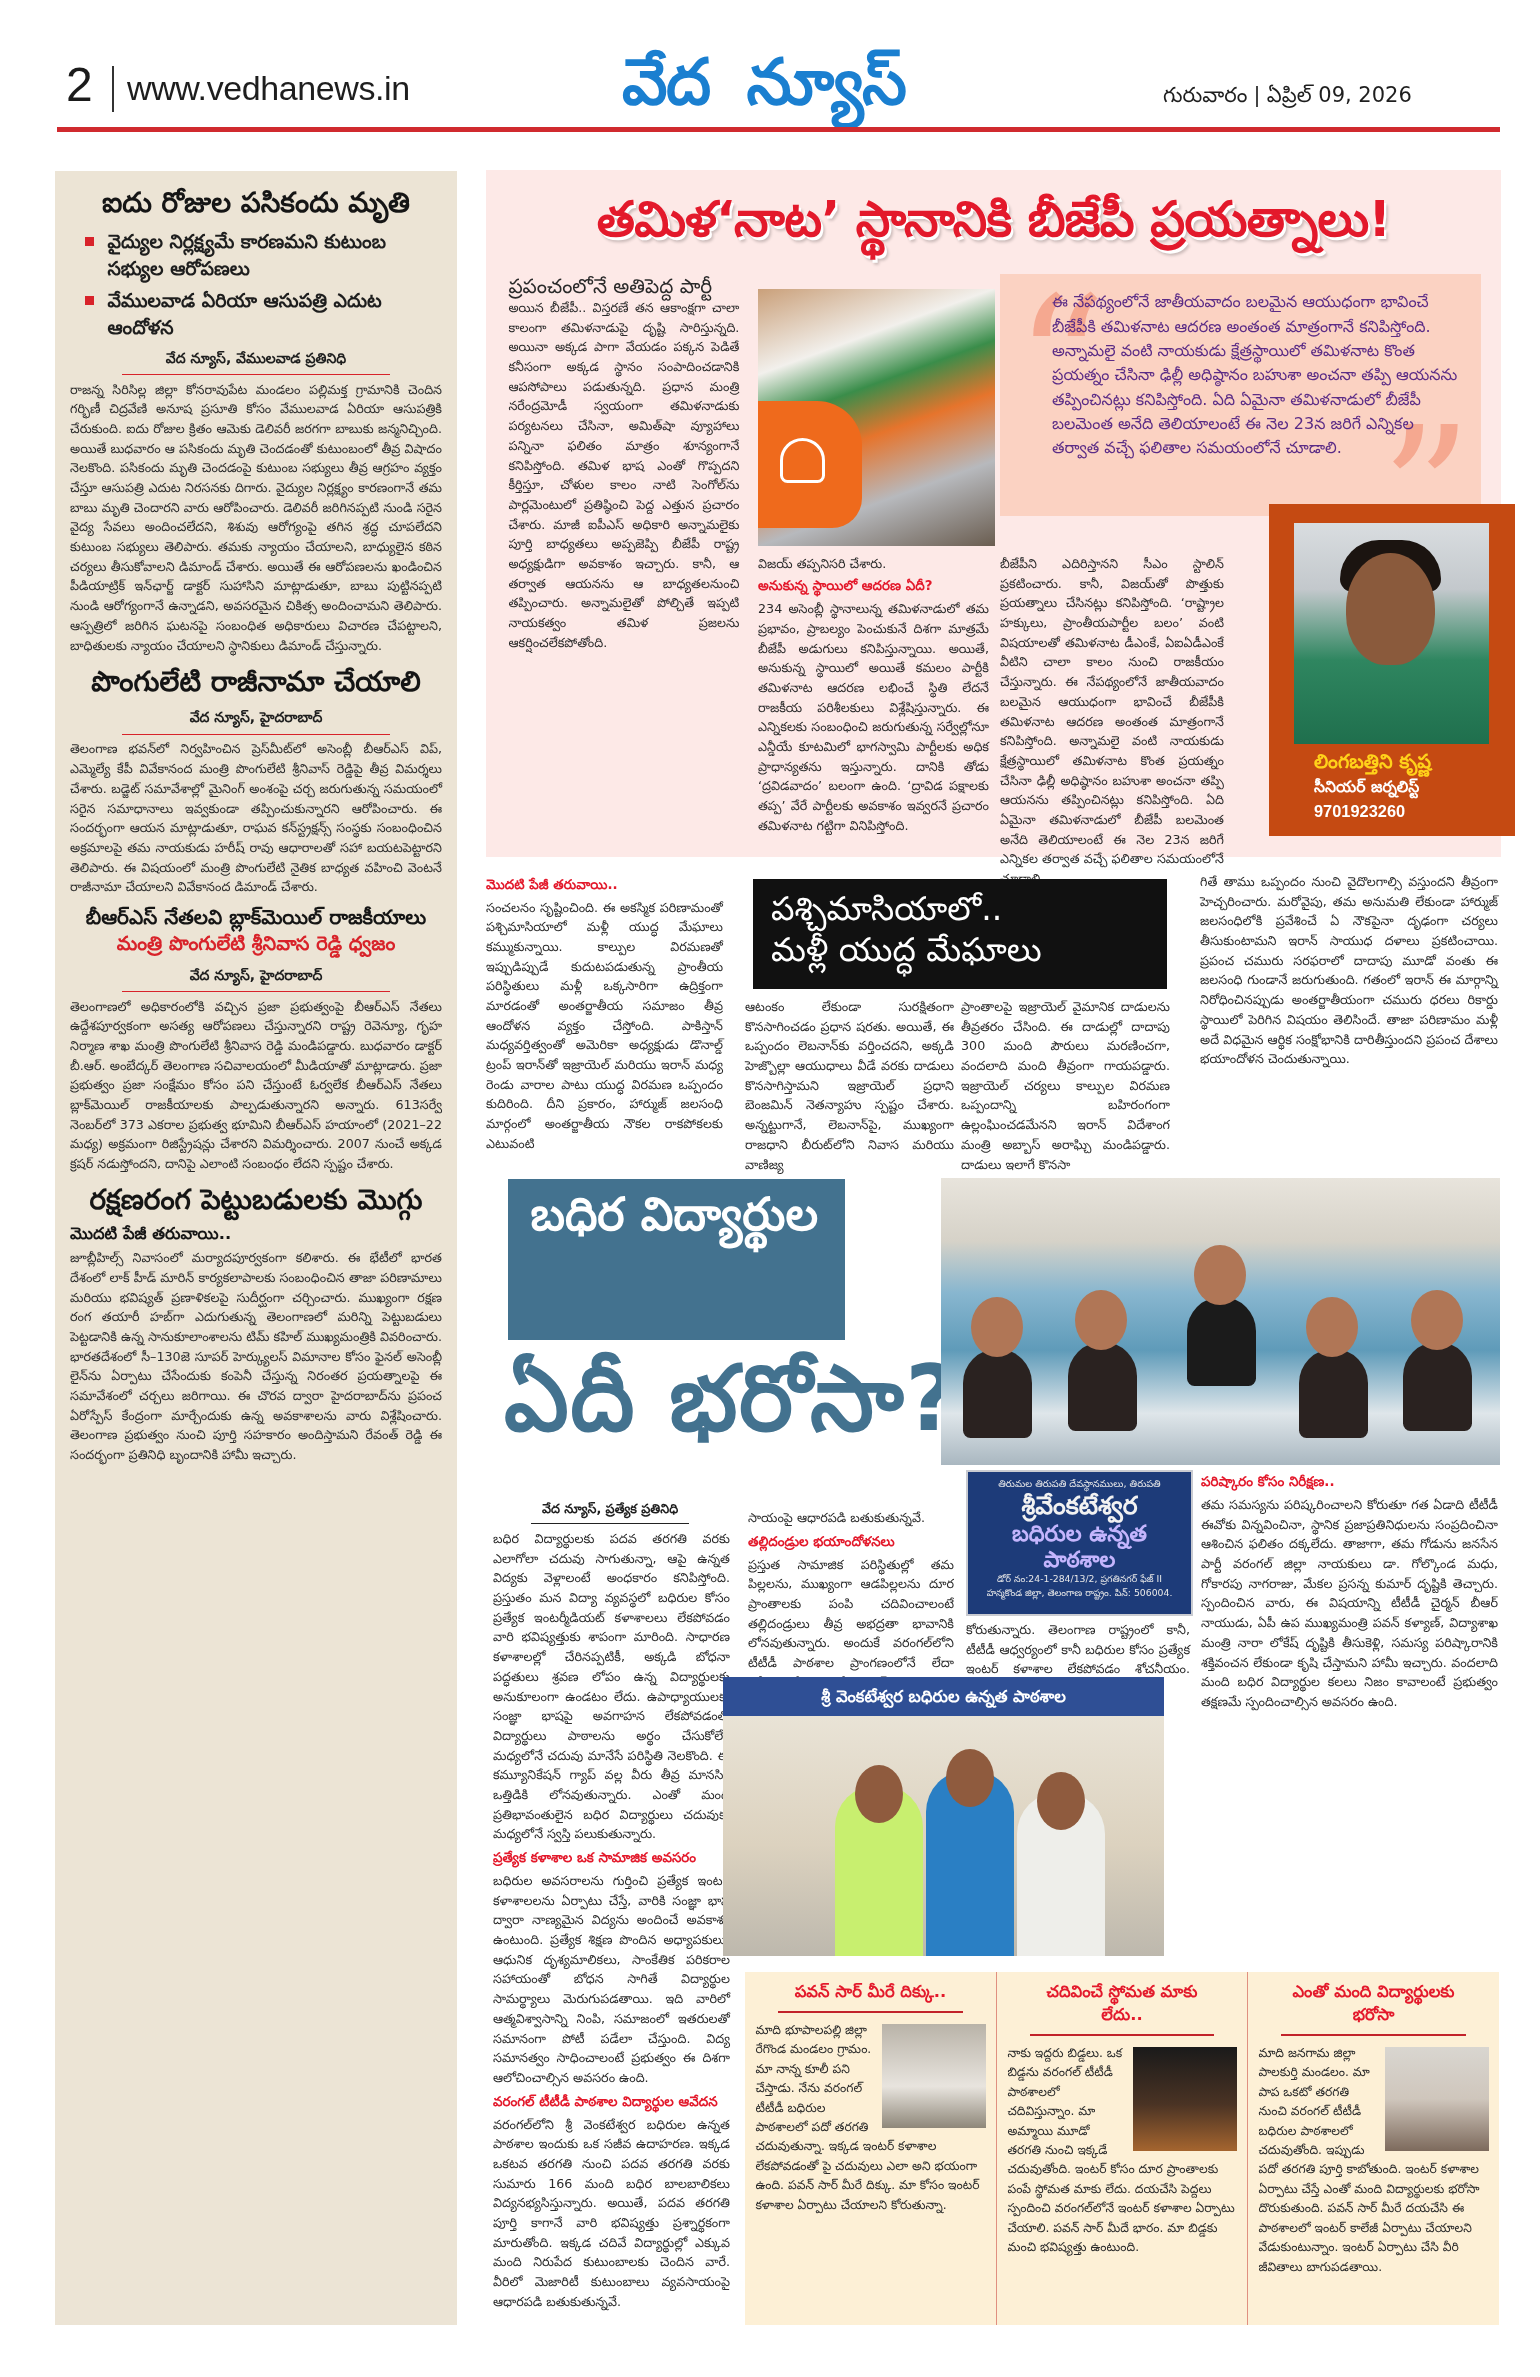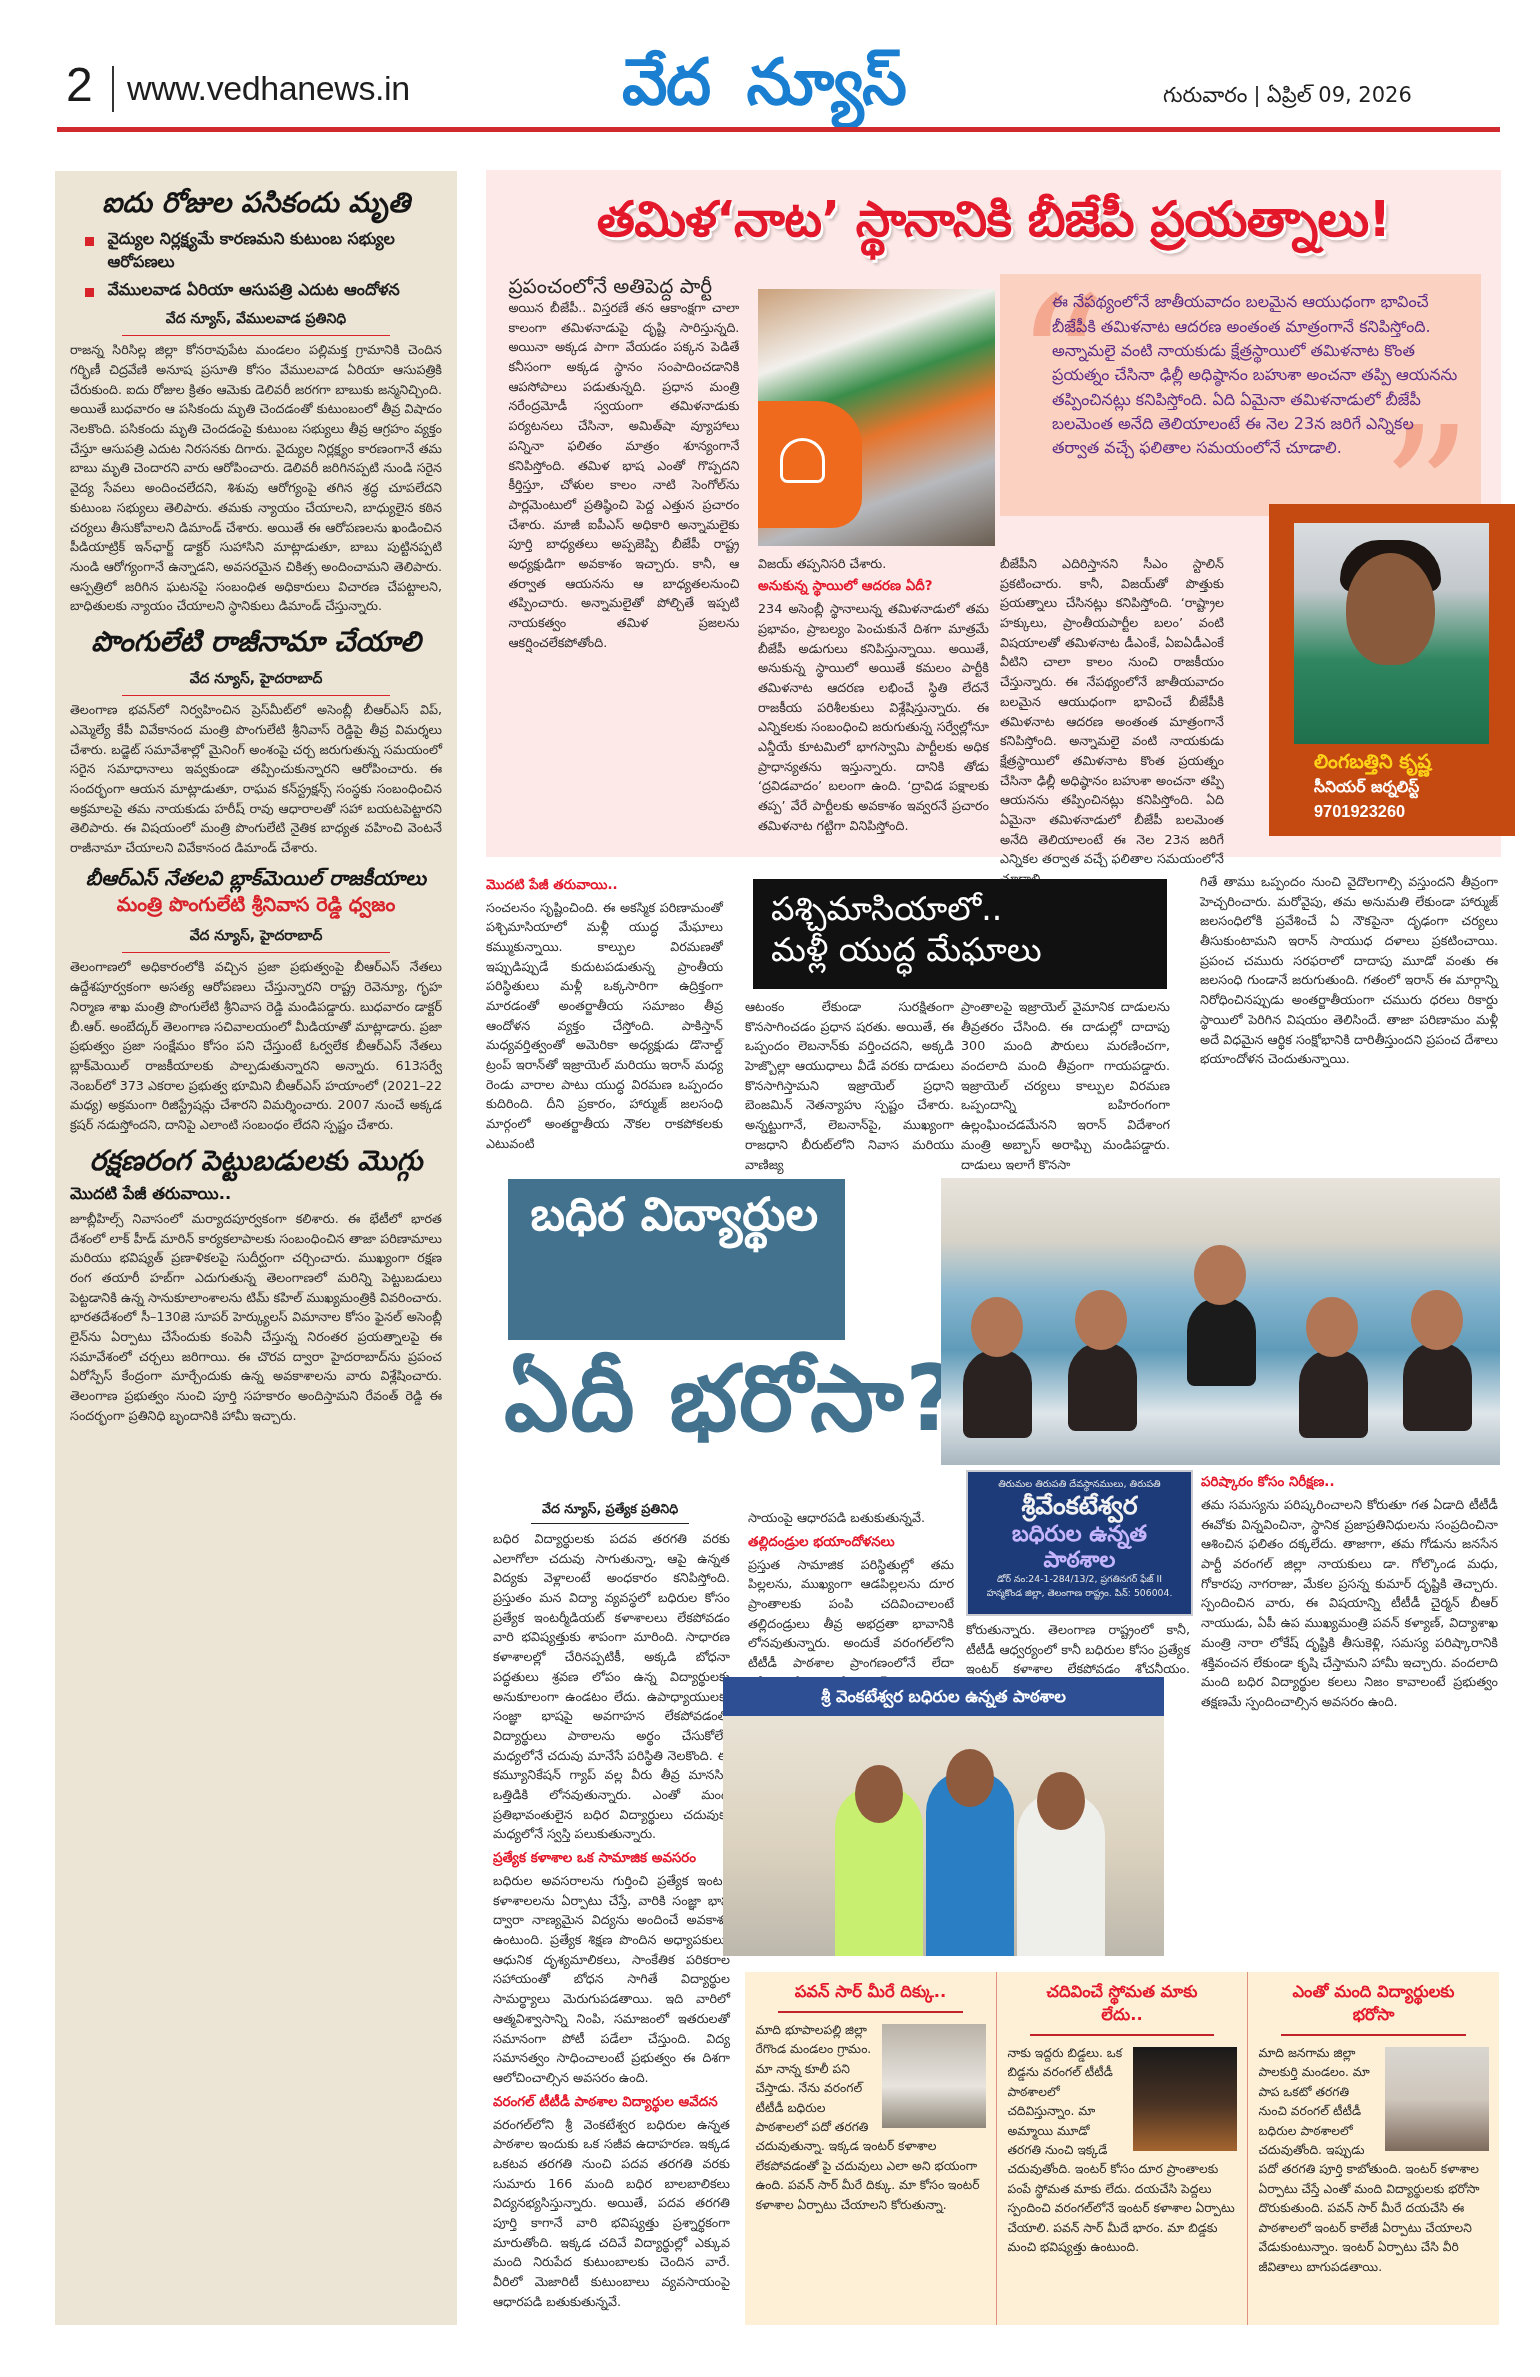--- a/index.html
+++ b/index.html
@@ -11,23 +11,23 @@
   .page-num { position: absolute; left: 66px; top: 61px; font-family: "Liberation Sans", sans-serif; font-size: 48px; color: #1b1b1b; line-height: 1; }
   .mast-sep { position: absolute; left: 112px; top: 66px; width: 1.5px; height: 46px; background: #333; }
   .site-url { position: absolute; left: 127px; top: 69px; font-family: "Liberation Sans", sans-serif; font-size: 34px; color: #1e1e1e; letter-spacing: -0.4px; }
   .logo { position: absolute; left: 622px; top: 55px; font-family: Liberation Mono, monospace; font-weight: bold; font-size: 64px; color: #1a7fd0; line-height: 1; letter-spacing: -1.5px; }
   .date-wrap { position: absolute; left: 1163px; top: 83px; font-family: "DejaVu Sans", sans-serif; font-size: 21px; color: #1e1e1e; }
   .date-wrap .dsep { display: inline-block; width: 1.5px; height: 21px; background: #444; vertical-align: middle; margin: 0 9px; }
   .red-rule { position: absolute; left: 57px; top: 127px; width: 1443px; height: 4.5px; background: #d02a2f; }
 
   
   .left-col { position: absolute; left: 55px; top: 171px; width: 402px; height: 2154px; background: #ece4d5; padding: 13.4px 15px; overflow: hidden; }
-  .lc-head { font-weight: bold; font-size: 28px; color: #151515; text-align: center; line-height: 1.35; font-style: italic; }
+  .lc-head { font-weight: bold; font-size: 28px; color: #151515; text-align: center; line-height: 1.35; }
   .lc-sub { font-weight: bold; font-size: 19.4px; color: #d8232a; text-align: center; line-height: 1.35; }
-  .bullet { display: flex; align-items: flex-start; font-weight: bold; font-size: 16px; line-height: 1.4; color: #1e1e1e; margin: 6px 0 3px 15px; }
+  .bullet { display: flex; align-items: flex-start; font-weight: bold; font-size: 19px; line-height: 1.4; color: #1e1e1e; margin: 6px 0 3px 15px; justify-content: flex-end; }
   .bullet .sq { width: 9px; height: 9px; background: #d8232a; margin: 9px 13.4px 0 0; flex: none; }
   .byline { text-align: center; font-weight: bold; font-size: 14px; color: #1e1e1e; margin: 9px auto 4.5px; padding-bottom: 4.5px; width: 72%; border-bottom: 1.5px solid #d8232a; }
   .body { font-size: 12.7px; line-height: 1.55; color: #2a2a2a; text-align: justify; }
   .lc-kicker { font-weight: bold; font-size: 16.4px; color: #151515; margin: 4.5px 0 1.5px; }
   .section { margin-bottom: 7.5px; }
 
   
   .tn-box { position: absolute; left: 486px; top: 170px; width: 1015px; height: 687px; background: #fde9e7; }
   .tn-title { position: absolute; left: 0; top: 21px; width: 100%; text-align: center; font-weight: bold; font-size: 49px; color: #e3192b; text-shadow: 2.2px 3px 0 #ffffff, 3.7px 4.5px 3px rgba(0,0,0,0.2); letter-spacing: -0.7px; }
   .tn-col1 { position: absolute; left: 22.4px; top: 104px; width: 231px; }

